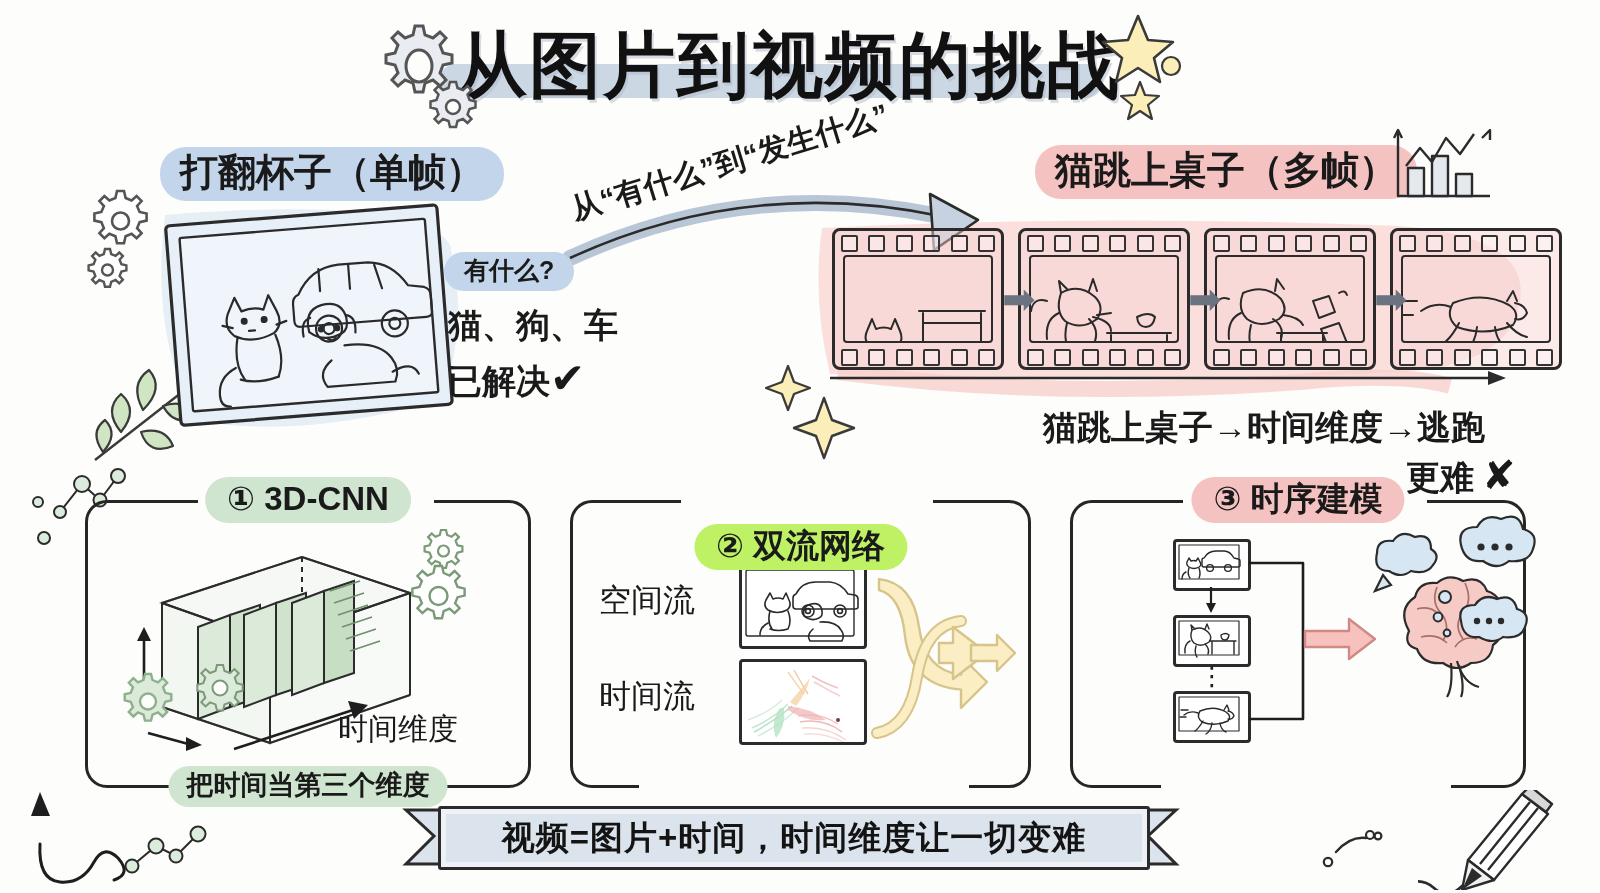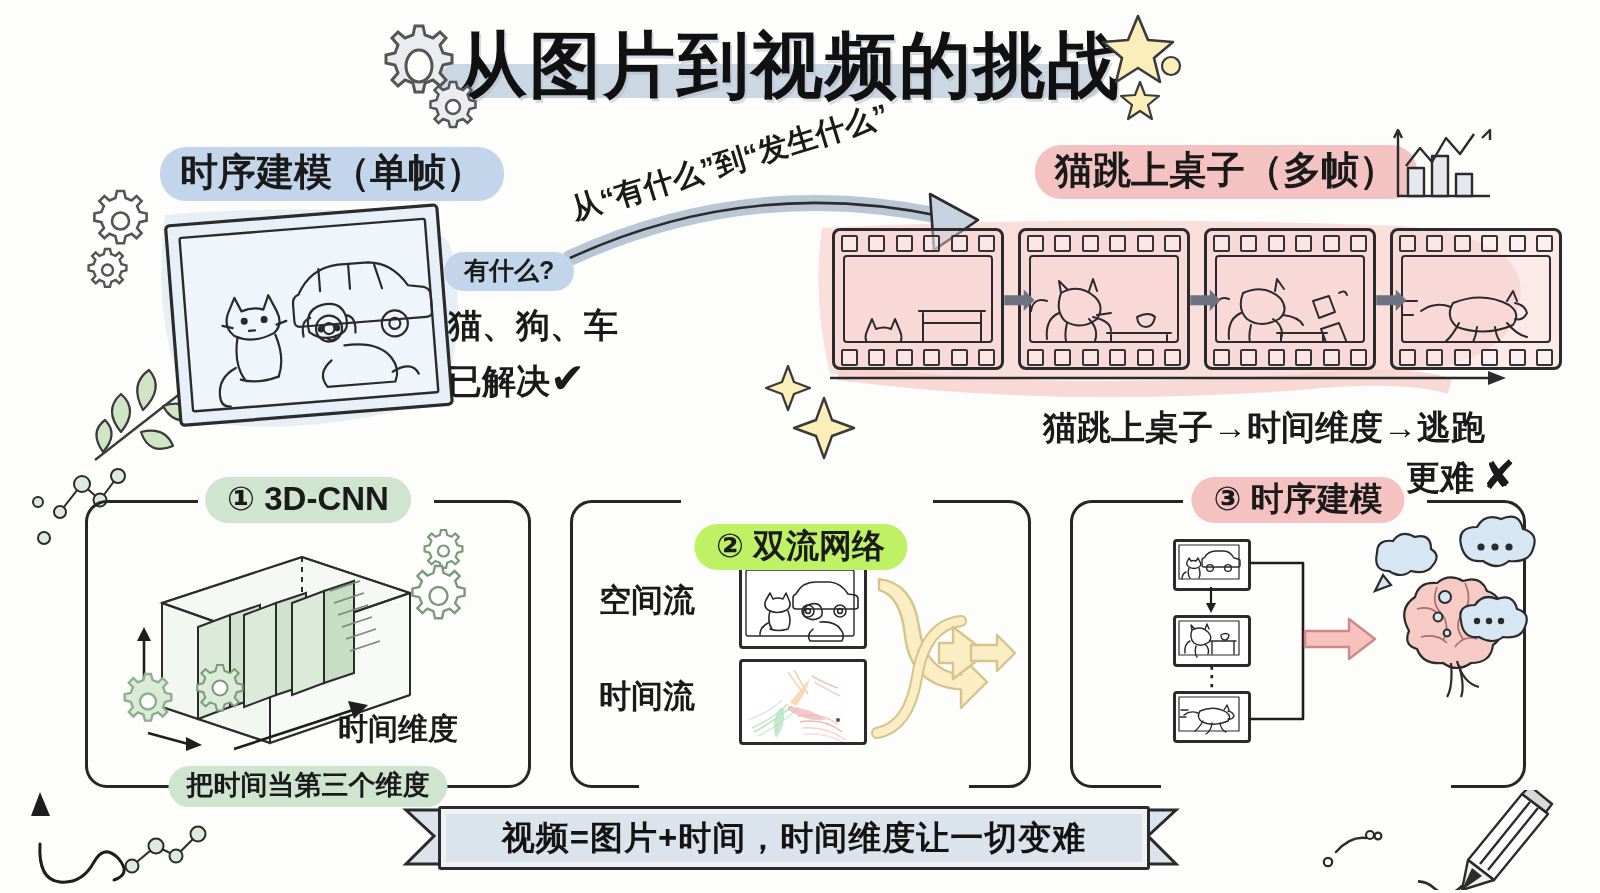--- a/index.html
+++ b/index.html
@@ -42,21 +42,21 @@
   }
 
   
   .sec-head{font-size:38px;}
 
   
   .sketch-line{stroke:#2a2a2a;fill:none;stroke-linecap:round;stroke-linejoin:round;}
 
   
   .plain{font-size:34px;font-weight:700;line-height:1.28;white-space:nowrap;}
-  .plain-sm{font-size:30px;font-weight:700;white-space:nowrap;}
+  .plain-sm{font-size:30px;font-weight:400;white-space:nowrap;}
 
   
   .card{
     position:absolute;
     border:3px solid #262626;
     border-radius:22px;
     background:transparent;
   }
   .card-title{
     position:absolute;top:-26px;left:50%;transform:translateX(-50%);
@@ -127,21 +127,21 @@
     <path d="M40 6 L50 30 L75 32 L56 48 L62 72 L40 58 L18 72 L24 48 L5 32 L30 30 Z" fill="#fbeeb8" stroke="#3a3a3a" stroke-width="2.6" stroke-linejoin="round"></path>
   </svg>
   <svg class="abs" style="left:1117px;top:78px;width:46px;height:46px;z-index:4">
     <path d="M23 4 L28 17 L42 18 L31 27 L35 41 L23 33 L11 41 L15 27 L4 18 L18 17 Z" fill="#fbeeb8" stroke="#3a3a3a" stroke-width="2.2" stroke-linejoin="round"></path>
   </svg>
   <svg class="abs" style="left:1157px;top:52px;width:28px;height:28px;z-index:4">
     <circle cx="14" cy="14" r="9" fill="#fbeeb8" stroke="#3a3a3a" stroke-width="2.2"></circle>
   </svg>
 
   <div class="abs sec-head" style="left:160px;top:147px;z-index:3">
-    <span class="pill pill-blue">时序建模（单帧）</span>
+    <span class="pill pill-blue">打翻杯子（单帧）</span>
   </div>
 
   <svg class="abs" style="left:88px;top:188px;width:66px;height:66px;z-index:2">
     <g stroke="#555" stroke-width="2.6" fill="#fff">
       <path d="M29 3 l7 0 1.6 7 6 2.5 5-4.5 5 5 -4.5 5 2.5 6 7 1.6 0 7 -7 1.6 -2.5 6 4.5 5 -5 5 -5-4.5 -6 2.5 -1.6 7 -7 0 -1.6-7 -6-2.5 -5 4.5 -5-5 4.5-5 -2.5-6 -7-1.6 0-7 7-1.6 2.5-6 -4.5-5 5-5 5 4.5 6-2.5 z"></path>
       <circle cx="32.5" cy="33" r="8.5" fill="#fdfdfc"></circle>
     </g>
   </svg>
   <svg class="abs" style="left:84px;top:246px;width:48px;height:48px;z-index:2">
     <g stroke="#555" stroke-width="2.4" fill="#fff">

